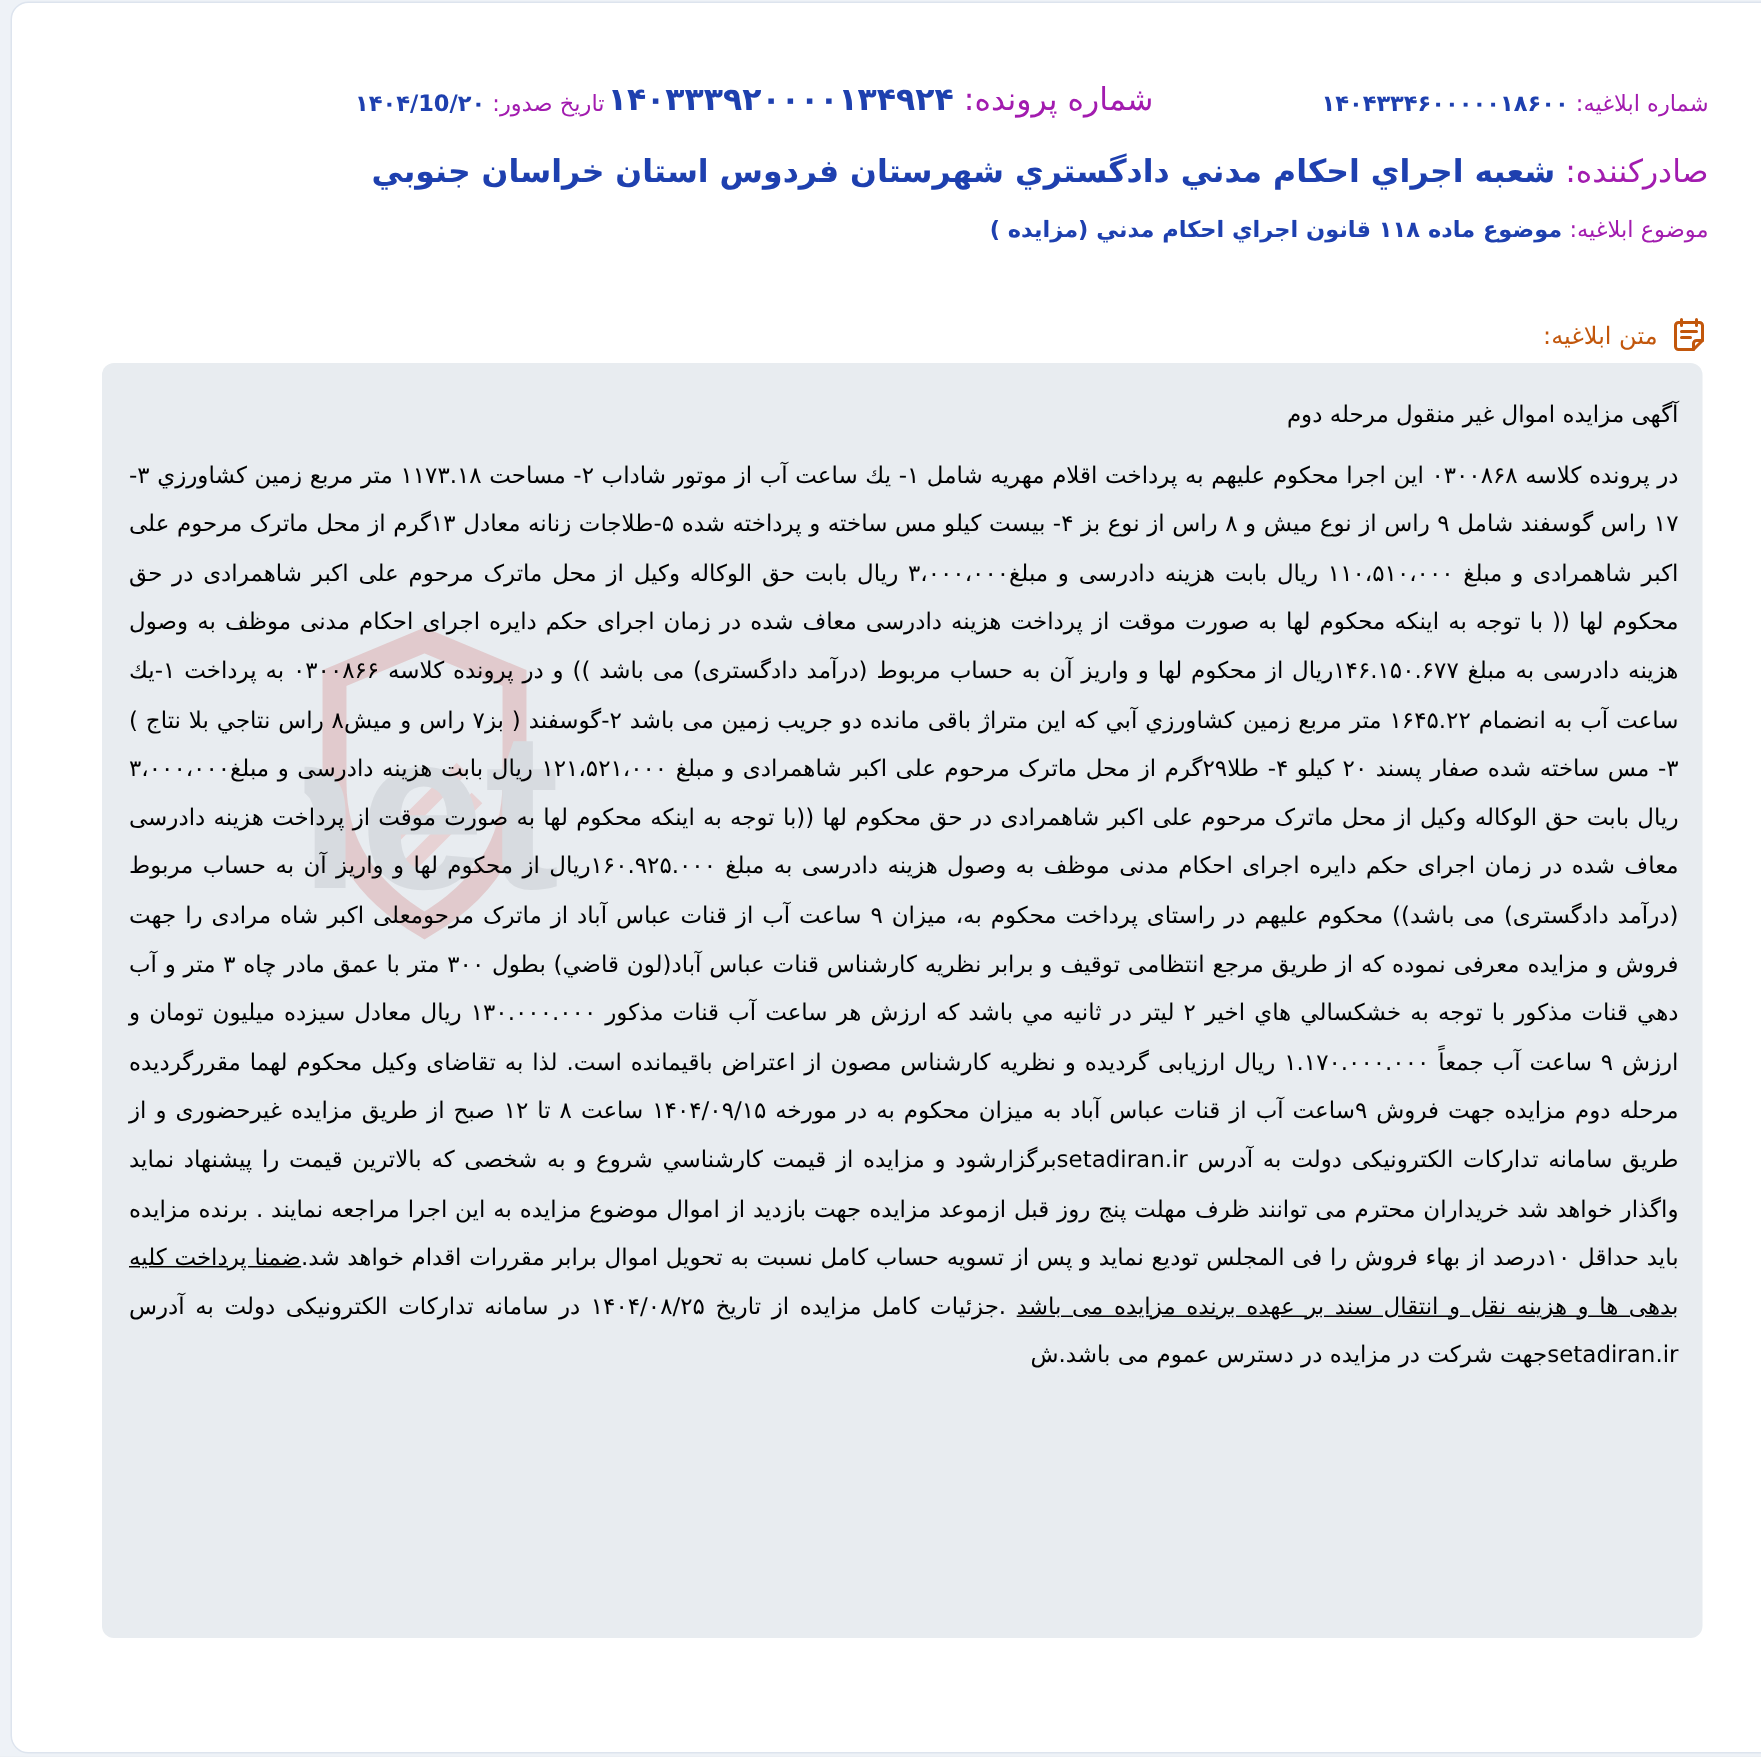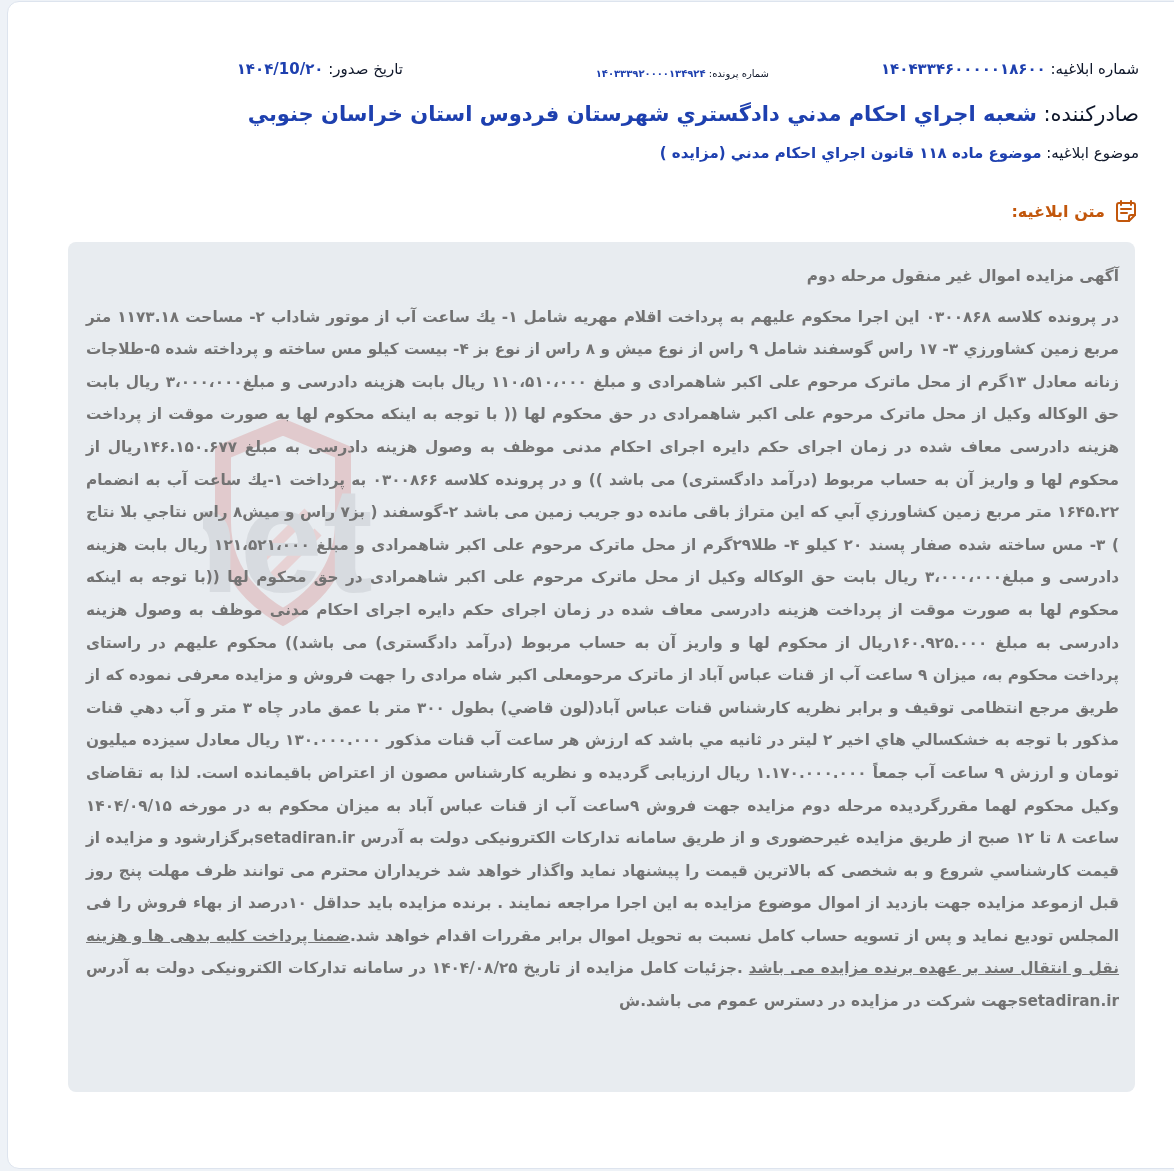--- a/index.html
+++ b/index.html
@@ -7,56 +7,56 @@
       width: 1174px; height: 1171px; overflow: hidden;
       background: #eef2f7;
       font-family: "DejaVu Sans", sans-serif;
       direction: rtl;
     }
     .card {
       position: absolute; left: 7px; top: 1px; width: 1180px; height: 1168px;
       background: #ffffff; border: 1px solid #dde4ee; border-radius: 12px;
       box-sizing: border-box;
     }
-    .meta-label { color: #0f172a; margin-top: 16px; }
+    .meta-label { color: #a21caf; margin-top: 16px; }
     .meta-value { color: #1e40af; font-weight: bold; }
     .section-title {
-      position: absolute; right: 47px; top: 196px;
+      position: absolute; right: 47px; top: 208px;
       display: flex; align-items: center; gap: 8px;
-      color: #c2570c; font-weight: bold; font-size: 16px;
+      color: #c2570c; font-weight: normal; font-size: 16px;
     }
     .note-icon { width: 26px; height: 26px; display: inline-block; }
     .body-box {
       position: absolute; left: 60px; top: 240px; width: 1067px; height: 850px;
       background: #e8ecf0; border-radius: 8px; overflow: hidden;
     }
     .watermark {
       position: absolute; left: 135px; top: 170px; width: 620px; height: 230px;
       opacity: 0.45; pointer-events: none;
     }
     .content {
       position: absolute; right: 16px; left: 18px; top: 18px;
-      color: #737373; font-weight: bold; font-size: 15.3px; line-height: 32.6px;
+      color: #000000; font-weight: normal; font-size: 15.3px; line-height: 32.6px;
       text-align: justify; text-align-last: right;
     }
     .content p { margin: 0; }
     .heading-line { margin-bottom: 8px !important; }
     .para-gap { height: 8px; }
     .u { text-decoration: underline; }
   </style>
 </head>
 <body>
 
 <div class="card">
 
   <div style="position:absolute; right:47px; top:58px; font-size:15px; white-space:nowrap;">
     <span class="meta-label">شماره ابلاغیه:</span>
     <span class="meta-value">۱۴۰۴۳۳۴۶۰۰۰۰۰۱۸۶۰۰</span>
   </div>
-  <div style="position:absolute; right:417px; top:66px; font-size:10px; white-space:nowrap;">
+  <div style="position:absolute; right:417px; top:52px; font-size:21px; white-space:nowrap;">
     <span class="meta-label">شماره پرونده:</span>
     <span class="meta-value">۱۴۰۳۳۳۹۲۰۰۰۰۱۳۴۹۲۴</span>
   </div>
   <div style="position:absolute; right:783px; top:58px; font-size:15px; white-space:nowrap;">
     <span class="meta-label">تاريخ صدور:</span>
     <span class="meta-value">۱۴۰۴/10/۲۰</span>
   </div>
 
   <div style="position:absolute; right:47px; top:100px; font-size:21px; white-space:nowrap;">
     <span class="meta-label">صادرکننده:</span>

